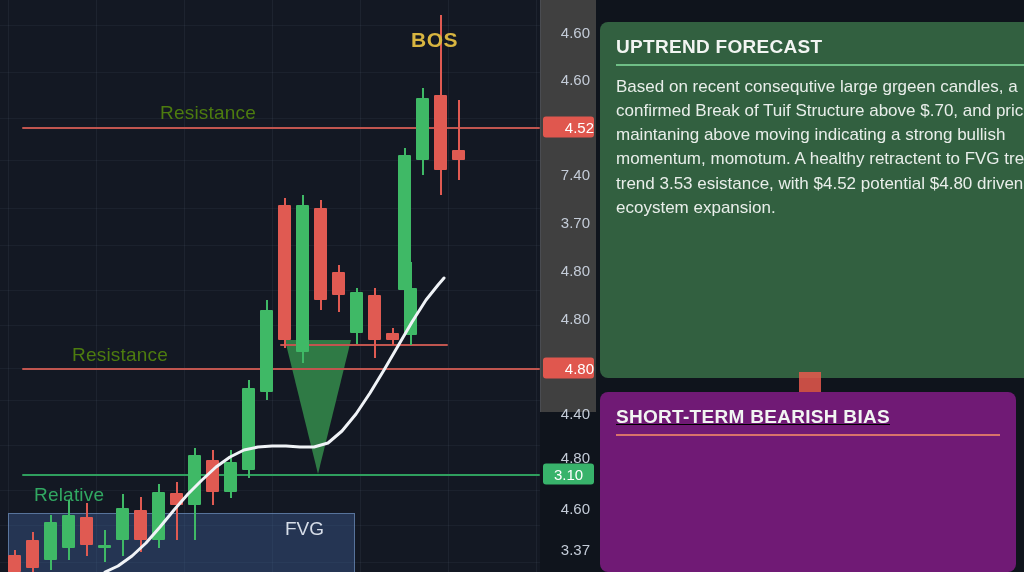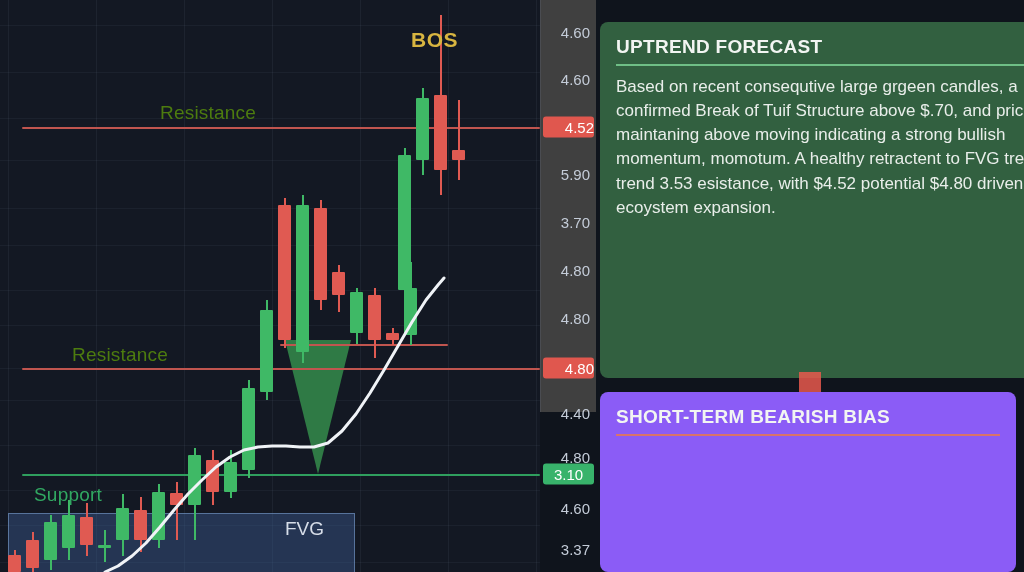--- a/index.html
+++ b/index.html
@@ -40,21 +40,21 @@
   .axis{position:absolute;left:540px;top:0;width:55px;height:412px;background:#404040;border-left:1px solid rgba(120,135,160,.18);}
   .axis-tick{position:absolute;right:6px;font-size:15px;color:#c4ccd8;transform:translateY(-50%);white-space:nowrap;}
   .axis-badge{position:absolute;right:2px;left:2px;transform:translateY(-50%);
     font-size:15px;color:#fff;text-align:center;border-radius:3px;padding:2px 0;}
   .axis-badge.red{background:#e0574e;text-align:right;}
   .axis-badge.green{background:#38b36b;}
 
   
   .panel{position:absolute;border-radius:8px;padding:14px 16px 12px 16px;box-sizing:border-box;overflow:hidden;}
   .panel.green{background:#326040;}
-  .panel.red{background:#8b5cf6;}
+  .panel.red{background:#701a75;text-decoration:underline;}
   .panel-title{font-size:19px;font-weight:700;color:#f2f5f2;letter-spacing:.3px;padding-bottom:6px;}
   .panel.green .panel-title{border-bottom:2px solid #6fbf86;}
   .panel.red .panel-title{border-bottom:2px solid #d9736a;}
   .panel-body{margin-top:9px;font-size:17px;line-height:1.42;color:#e9eeea;}
   .panel.red .panel-body{color:#f1e4e3;}
 
   .down-arrow{position:absolute;opacity:.85;}
 </style>
 </head>
 <body>
@@ -206,32 +206,32 @@
           <div class="wick" style="top: 100px; height: 80px;"></div>
           <div class="body" style="top: 150px; height: 10px;"></div>
         </div>
       </div>
     <svg class="ma-line" width="540" height="572">
       <polyline id="ma-path" fill="none" stroke="#f0f3f7" stroke-width="3" stroke-linejoin="round" stroke-linecap="round" points="105,572 118,566 132,556 146,543 160,527 174,510 188,494 202,480 216,467 230,457 244,450 258,447 272,446 286,446 300,447 314,447 328,443 342,431 356,414 370,393 384,370 398,346 412,322 426,300 438,285 444,278"></polyline>
     </svg>
     <div id="labels-layer">
         <div class="level-label res" style="left: 160px; top: 102px;">Resistance</div>
         <div class="level-label res" style="left: 72px; top: 344px;">Resistance</div>
-        <div class="level-label sup" style="left: 34px; top: 484px;">Support</div>
+        <div class="level-label sup" style="left: 34px; top: 484px;">Relative</div>
         <div class="bos-label" style="left: 411px; top: 28px;">BOS</div>
         <div class="fvg-text" style="left: 285px; top: 518px;">FVG</div>
       </div>
   </div>
 
   <div class="axis">
     <div id="axis-layer">
         <div class="axis-tick" style="top: 32px;">4.60</div>
         <div class="axis-tick" style="top: 79px;">4.60</div>
         <div class="axis-badge red" style="top: 127px;">4.52</div>
-        <div class="axis-tick" style="top: 174px;">5.90</div>
+        <div class="axis-tick" style="top: 174px;">7.40</div>
         <div class="axis-tick" style="top: 222px;">3.70</div>
         <div class="axis-tick" style="top: 270px;">4.80</div>
         <div class="axis-tick" style="top: 318px;">4.80</div>
         <div class="axis-badge red" style="top: 368px;">4.80</div>
         <div class="axis-tick" style="top: 413px; text-align: center;">4.40</div>
         <div class="axis-tick" style="top: 457px;">4.80</div>
         <div class="axis-badge green" style="top: 474px;">3.10</div>
         <div class="axis-tick" style="top: 508px;">4.60</div>
         <div class="axis-tick" style="top: 549px;">3.37</div>
       </div>

